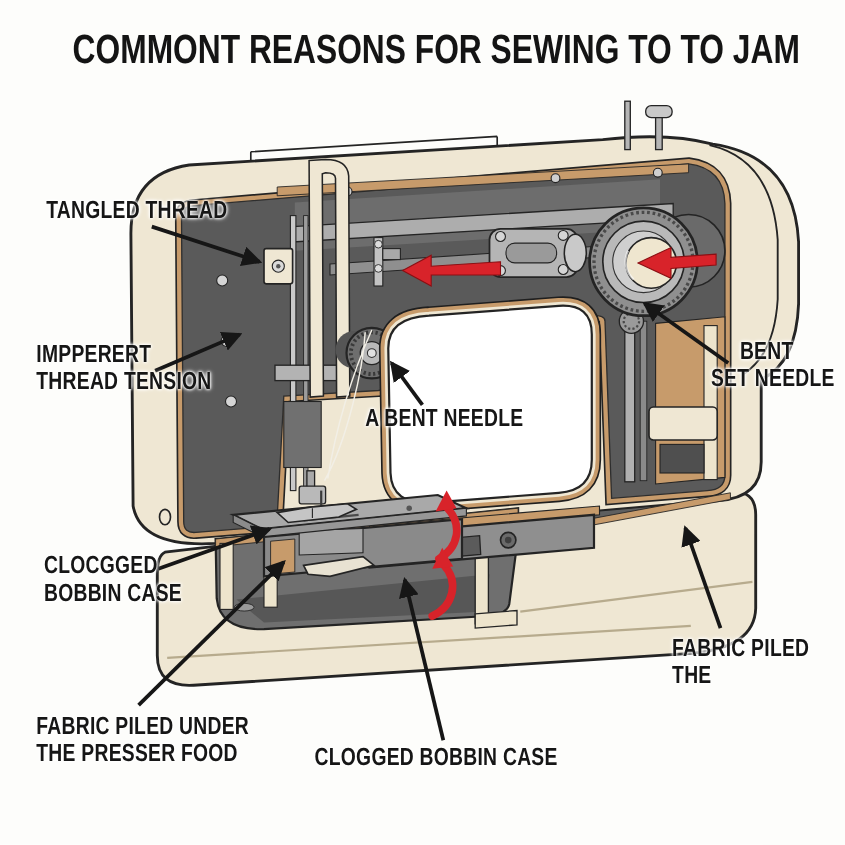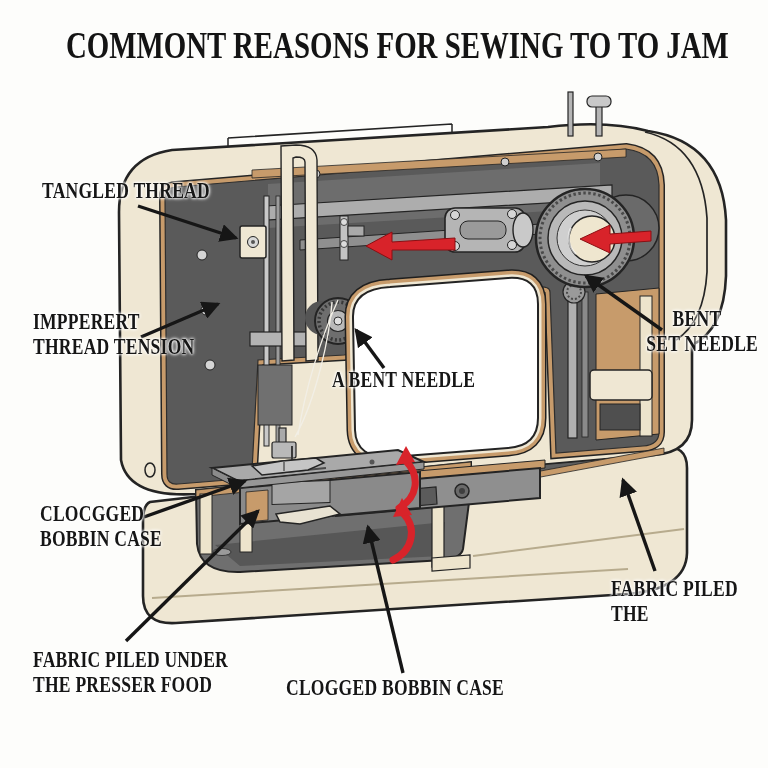--- a/index.html
+++ b/index.html
@@ -1,18 +1,18 @@
 <!DOCTYPE html>
 <html><head>
 <meta charset="utf-8">
 <style>
   html,body{margin:0;padding:0;}
   #canvas{
     position:relative; width:768px; height:768px; overflow:hidden;
-    background:#fdfdfb; font-family:Liberation Serif, serif;
+    background:#fdfdfb; font-family:Liberation Sans, sans-serif;
   }
   #machine-svg{position:absolute;left:0;top:0;}
   .title{
     position:absolute; top:24px; left:66px;
     font-size:37px; font-weight:700; color:#141414;
     white-space:nowrap; transform:scaleX(0.78); transform-origin:0 0;
     letter-spacing:0px;
   }
   .lbl{
     position:absolute; font-weight:700; font-size:22.5px; line-height:1.12;

